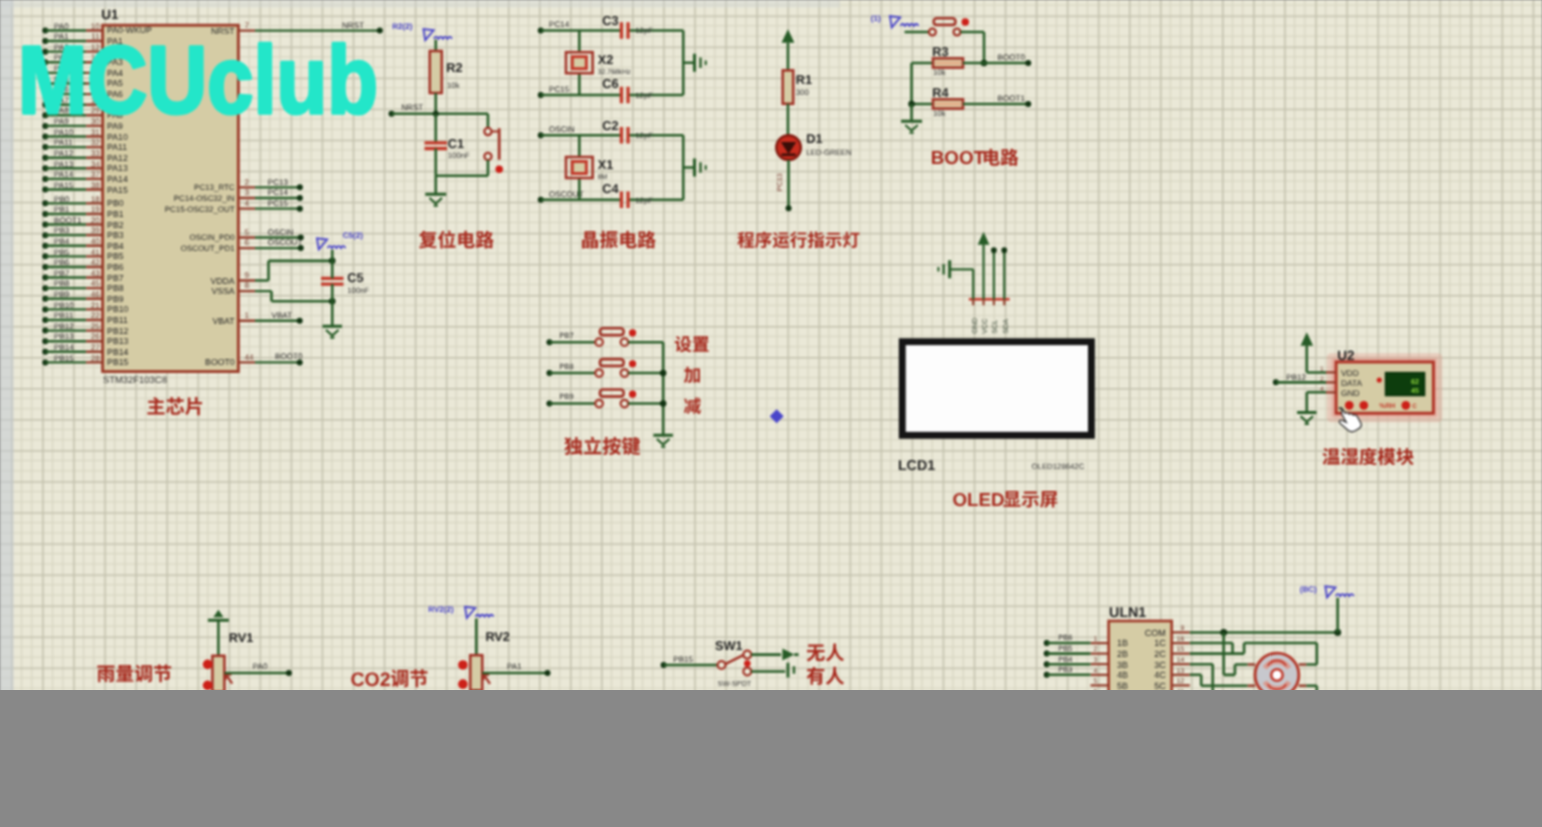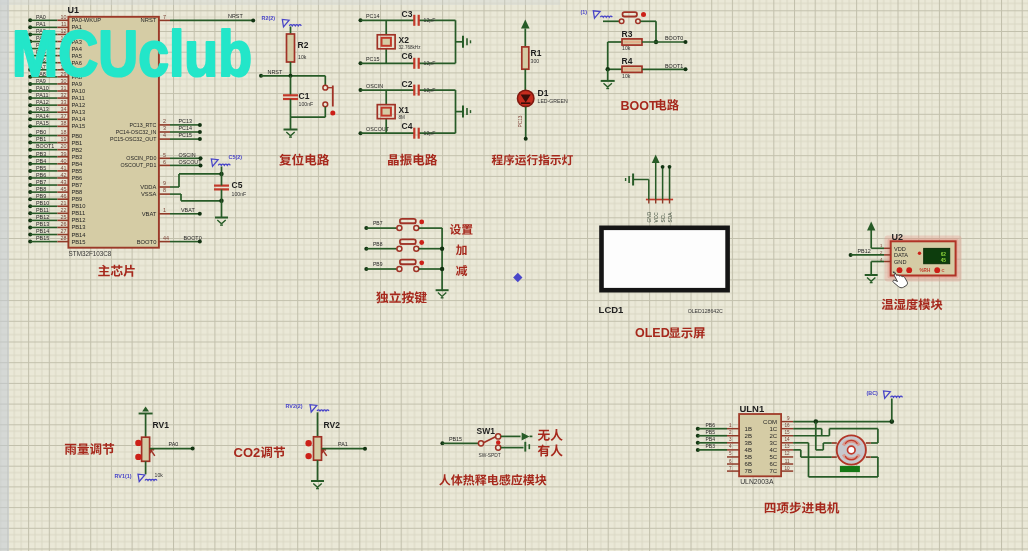--- a/index.html
+++ b/index.html
@@ -1,14 +1,14 @@
 <!DOCTYPE html>
 <html><head><meta charset="utf-8"><style>
 html,body{margin:0;padding:0;background:#888;}
-#scene{position:relative;width:1028px;height:551px;overflow:hidden;text-decoration:underline;}
+#scene{position:relative;width:1028px;height:460px;overflow:hidden;text-decoration:underline;}
 #scene svg{filter:blur(0.55px);}
 </style></head><body>
 <div id="scene">
 <svg width="1028" height="551" viewBox="0 0 1028 551">
 <defs>
 <pattern id="grid" width="20.7" height="20.7" x="7.4" y="10.3" patternUnits="userSpaceOnUse">
 <path d="M6.9 0 V20.7 M13.8 0 V20.7 M0 6.9 H20.7 M0 13.8 H20.7" stroke="#D7D5C1" stroke-width="0.9" fill="none"></path>
 <path d="M0.5 0 V20.7 M0 0.5 H20.7" stroke="#C2C0AC" stroke-width="1.1" fill="none"></path>
 </pattern>
 <path id="g4E3B" d="M345 -782C394 -748 452 -701 494 -661H95V-543H434V-369H148V-253H434V-60H52V58H952V-60H566V-253H855V-369H566V-543H902V-661H585L638 -699C595 -746 509 -810 444 -851Z"></path>

